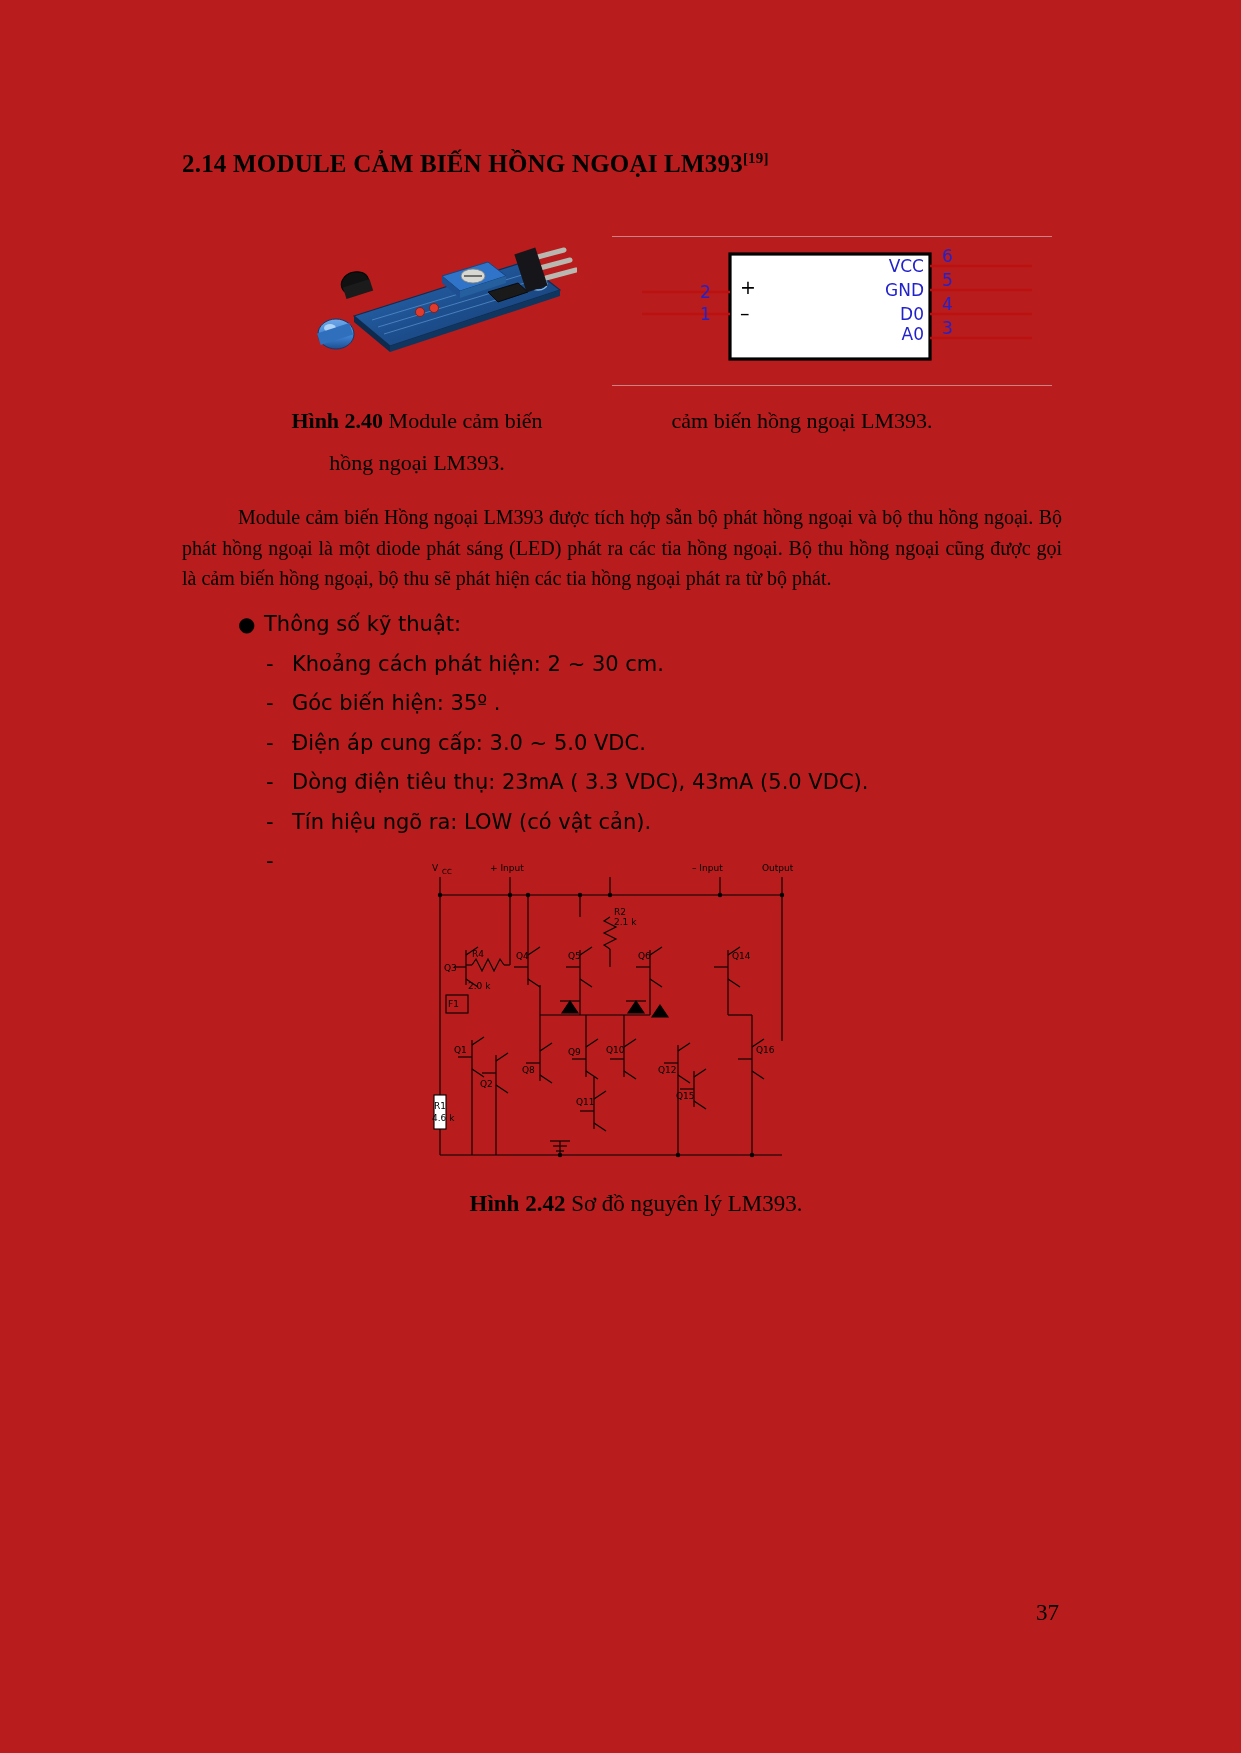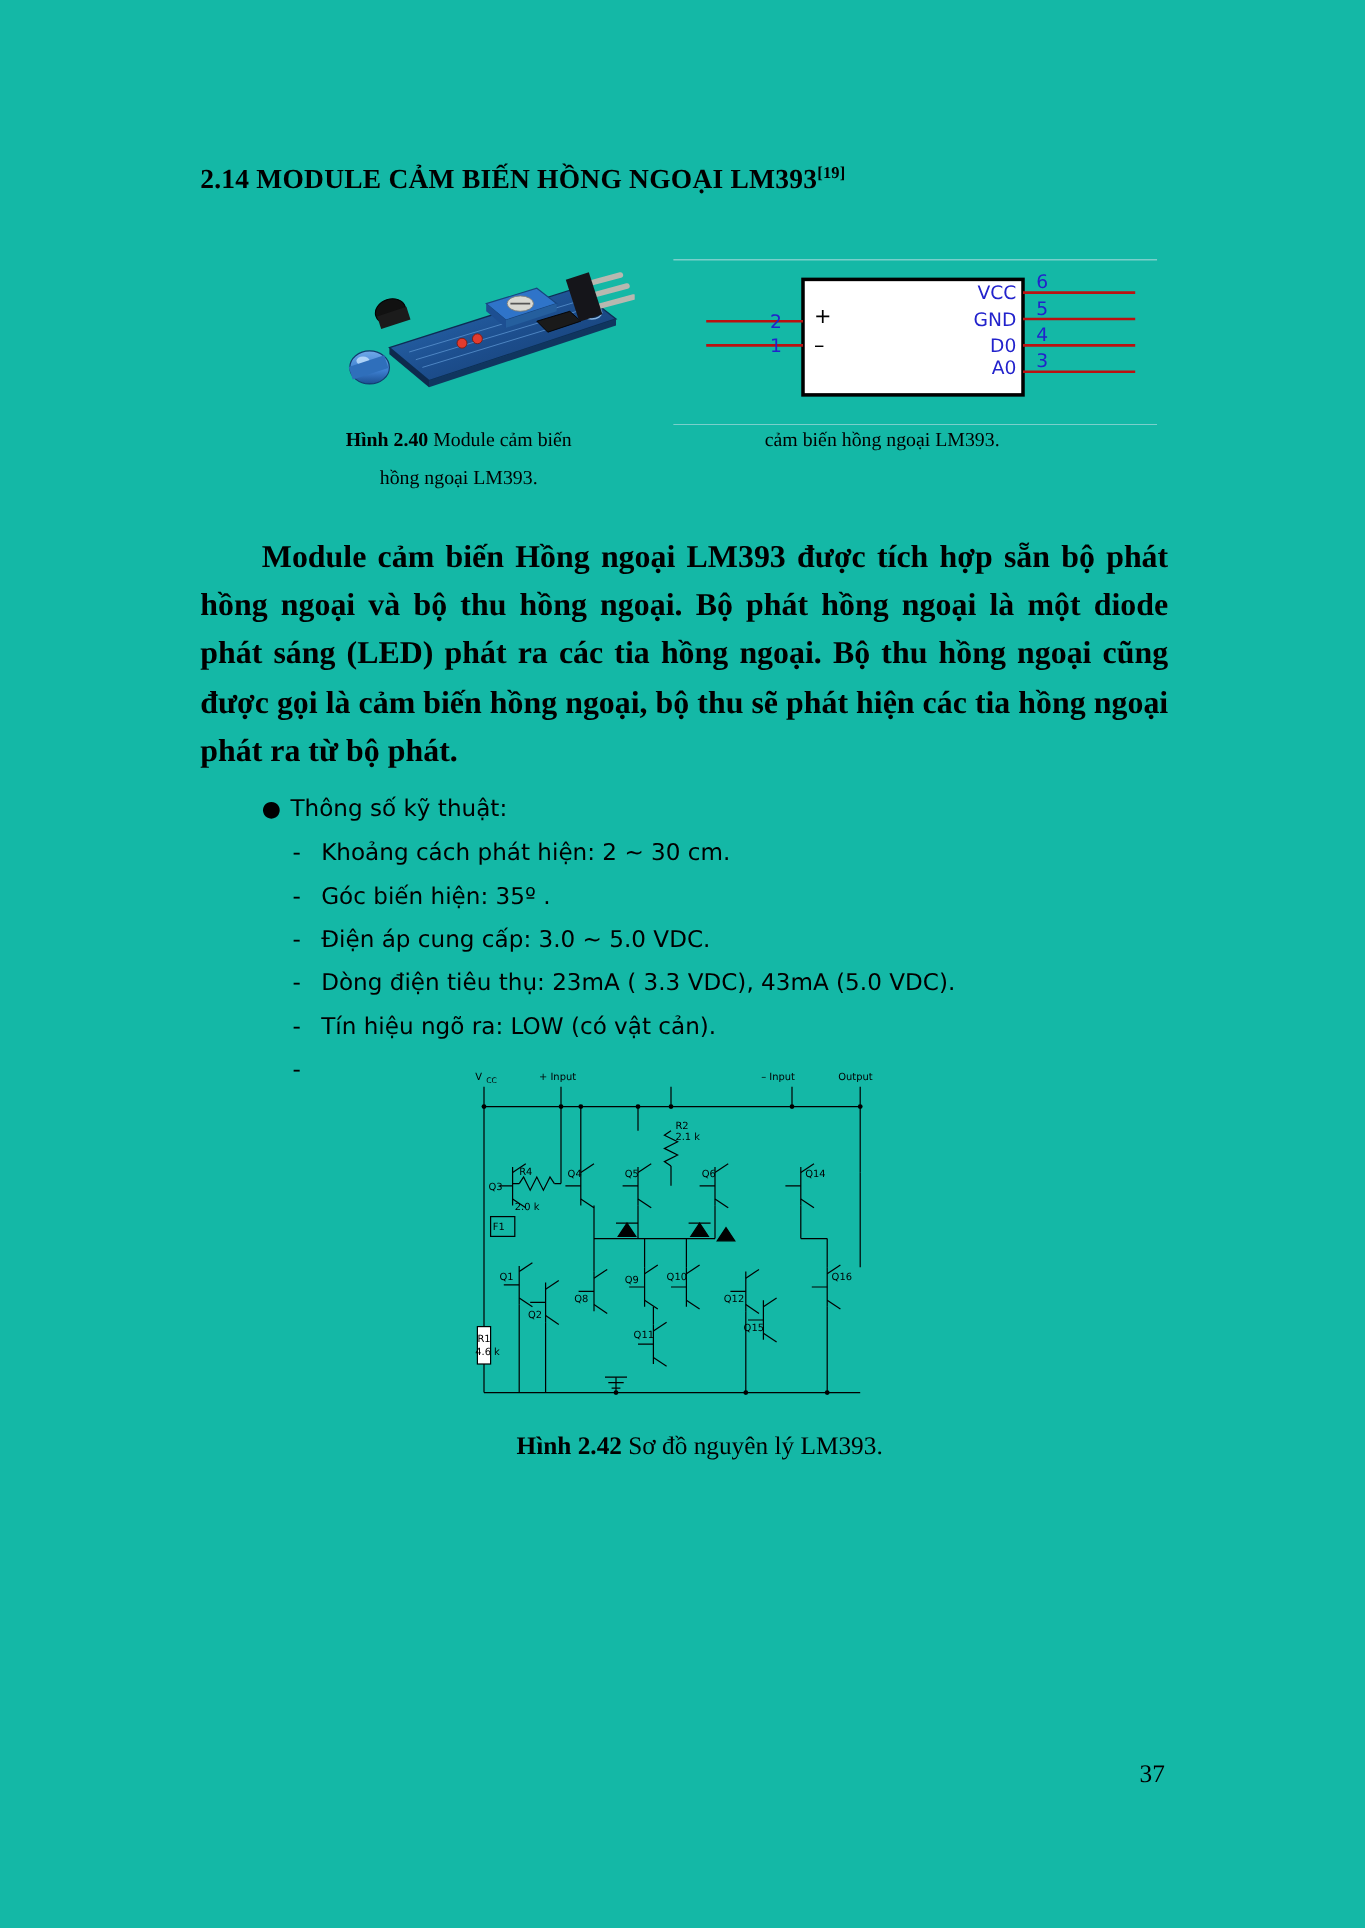--- a/index.html
+++ b/index.html
@@ -6,21 +6,21 @@
   html, body {
     margin: 0;
     padding: 0;
     background: #ffffff;
   }
   .page {
     position: relative;
     width: 1241px;
     height: 1753px;
     margin: 0 auto;
-    background: #14b8a6;
+    background: #b91c1c;
     font-family: "Liberation Serif", serif;
     color: #000000;
     overflow: hidden;
   }
   .content {
     position: absolute;
     left: 182px;
     top: 0;
     width: 880px;
   }
@@ -63,42 +63,41 @@
     left: 430px;
     top: 36px;
     width: 440px;
     height: 150px;
   }
   .symbol-fig svg { display:block; }
 
   
   .captions {
     position: relative;
-    margin-top: 2px;
+    margin-top: 20px;
     height: 92px;
-    font-size: 18px;
+    font-size: 22px;
     text-decoration: underline;
   }
   .cap {
     position: absolute;
     text-align: center;
     line-height: 1.9;
   }
   .cap b { font-weight: bold; }
   .cap-left { left: 60px; width: 350px; }
   .cap-right { left: 410px; width: 420px; }
 
   
   p.body {
-    font-size: 29px;
+    font-size: 20px;
     line-height: 1.52;
     text-align: justify;
     margin: 10px 0 0 0;
     text-indent: 56px;
-    font-weight: bold;
   }
 
   
   .specs {
     margin: 16px 0 0 0;
     font-family: "DejaVu Sans", sans-serif;
     font-size: 21px;
   }
   .spec-head {
     position: relative;

